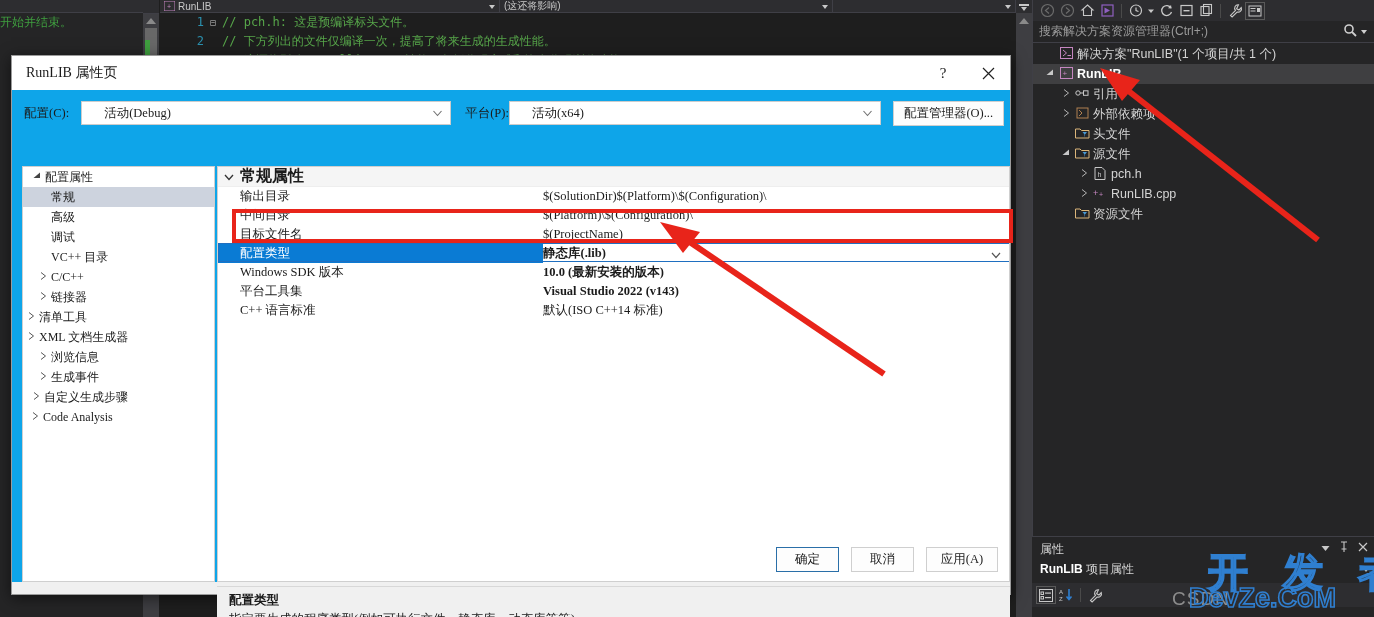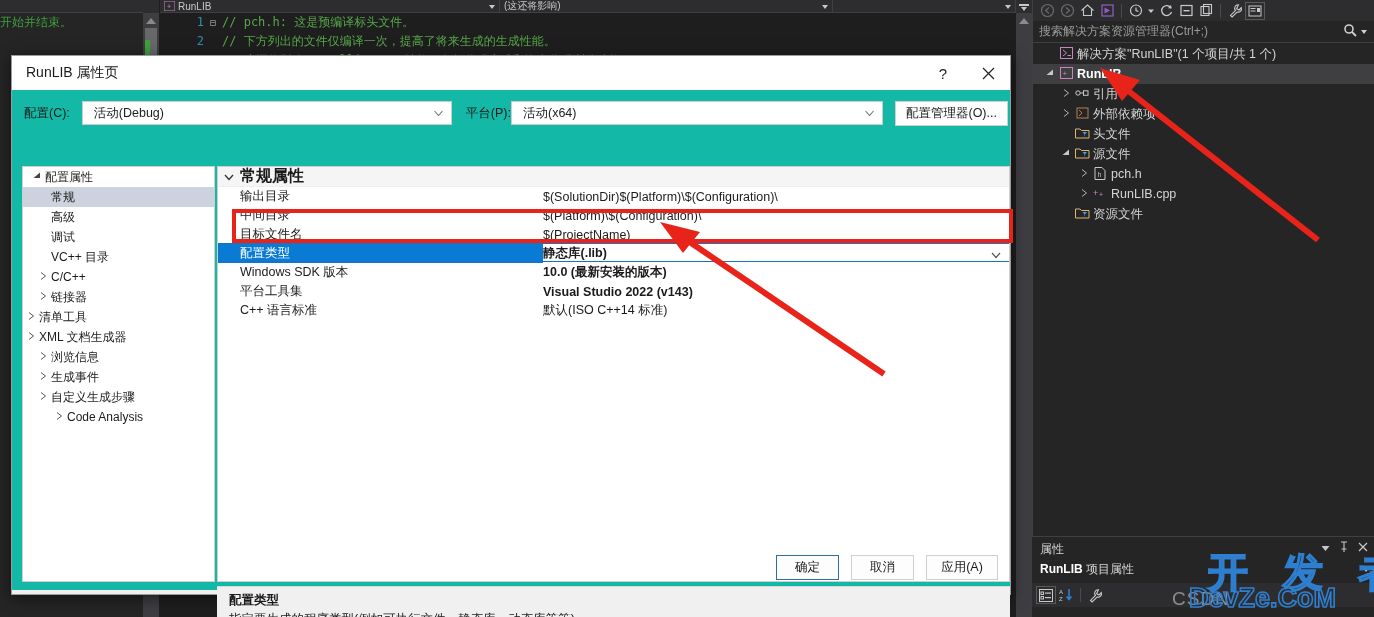--- a/index.html
+++ b/index.html
@@ -196,51 +196,52 @@
     font-size: 27px; font-weight: bold;
     color: transparent; -webkit-text-stroke: 1.6px #2f7fd0;
     pointer-events: none; white-space: nowrap;
   }
 
   
   .dialog {
     position: absolute; left: 11px; top: 55px; width: 1000px; height: 540px;
     background: #f0f0f0; border: 1px solid #9b9b9b;
     box-shadow: 0 3px 14px rgba(0,0,0,.55);
+    font-family: Liberation Serif, serif;
   }
   .dlg-title {
     position: absolute; left: 0; top: 0; width: 100%; height: 34px;
     background: #ffffff; display: flex; align-items: center;
   }
   .dlg-title-text {
     padding-left: 14px; font-size: 14px; color: #1b1b1b;
   }
   .dlg-title-btns {
     margin-left: auto; display: flex; height: 34px;
   }
   .dlg-tbtn {
     width: 46px; height: 34px; display: flex; align-items: center;
     justify-content: center; font-size: 15px; color: #222;
   }
   .dlg-tbtn.close { width: 44px; }
 
-  .dlg-body { position: absolute; left: 0; top: 34px; width: 100%; bottom: 4px;
-    background: #14b8a6; }
+  .dlg-body { position: absolute; left: 0; top: 34px; width: 100%; bottom: 12px;
+    background: #0ea5e9; }
 
   .cfgrow {
     position: absolute; left: 0; top: 10px; width: 100%; height: 26px;
     display: flex; align-items: center;
   }
   .cfg-label { font-size: 12.5px; color: #1b1b1b; }
   .combo {
     height: 24px; background: #ffffff; border: 1px solid #ccc;
     display: flex; align-items: center; position: relative;
     font-size: 12.5px; color: #1b1b1b;
   }
-  .combo .val { padding-left: 11px; }
+  .combo .val { padding-left: 22px; }
   .combo .chev {
     position: absolute; right: 8px; top: 7px; width: 9px; height: 9px;
   }
   .chev-svg { display: block; }
   .cfgbtn {
     height: 25px; background: #fdfdfd; border: 1px solid #cfcfcf;
     font-size: 12.5px; color: #1b1b1b; display: flex; align-items: center;
     justify-content: center; padding: 0 10px;
   }
 
@@ -738,29 +739,29 @@
           <span>浏览信息</span>
         </div>
         <div class="tree-row" style="padding-left:12px">
           <span class="tree-arrow">
             <svg width="8" height="8" viewBox="0 0 8 8">
                 <path d="M2 0.5 L6.5 4 L2 7.5" fill="none" stroke="#555" stroke-width="1"></path>
               </svg>
           </span>
           <span>生成事件</span>
         </div>
-        <div class="tree-row" style="padding-left:12px">
+        <div class="tree-row" style="padding-left:5px">
           <span class="tree-arrow">
             <svg width="8" height="8" viewBox="0 0 8 8">
                 <path d="M2 0.5 L6.5 4 L2 7.5" fill="none" stroke="#555" stroke-width="1"></path>
               </svg>
           </span>
           <span>自定义生成步骤</span>
         </div>
-        <div class="tree-row" style="padding-left:28px">
+        <div class="tree-row" style="padding-left:4px">
           <span class="tree-arrow">
             <svg width="8" height="8" viewBox="0 0 8 8">
                 <path d="M2 0.5 L6.5 4 L2 7.5" fill="none" stroke="#555" stroke-width="1"></path>
               </svg>
           </span>
           <span>Code Analysis</span>
         </div>
       </div>
 
       <div class="grid-pane">

